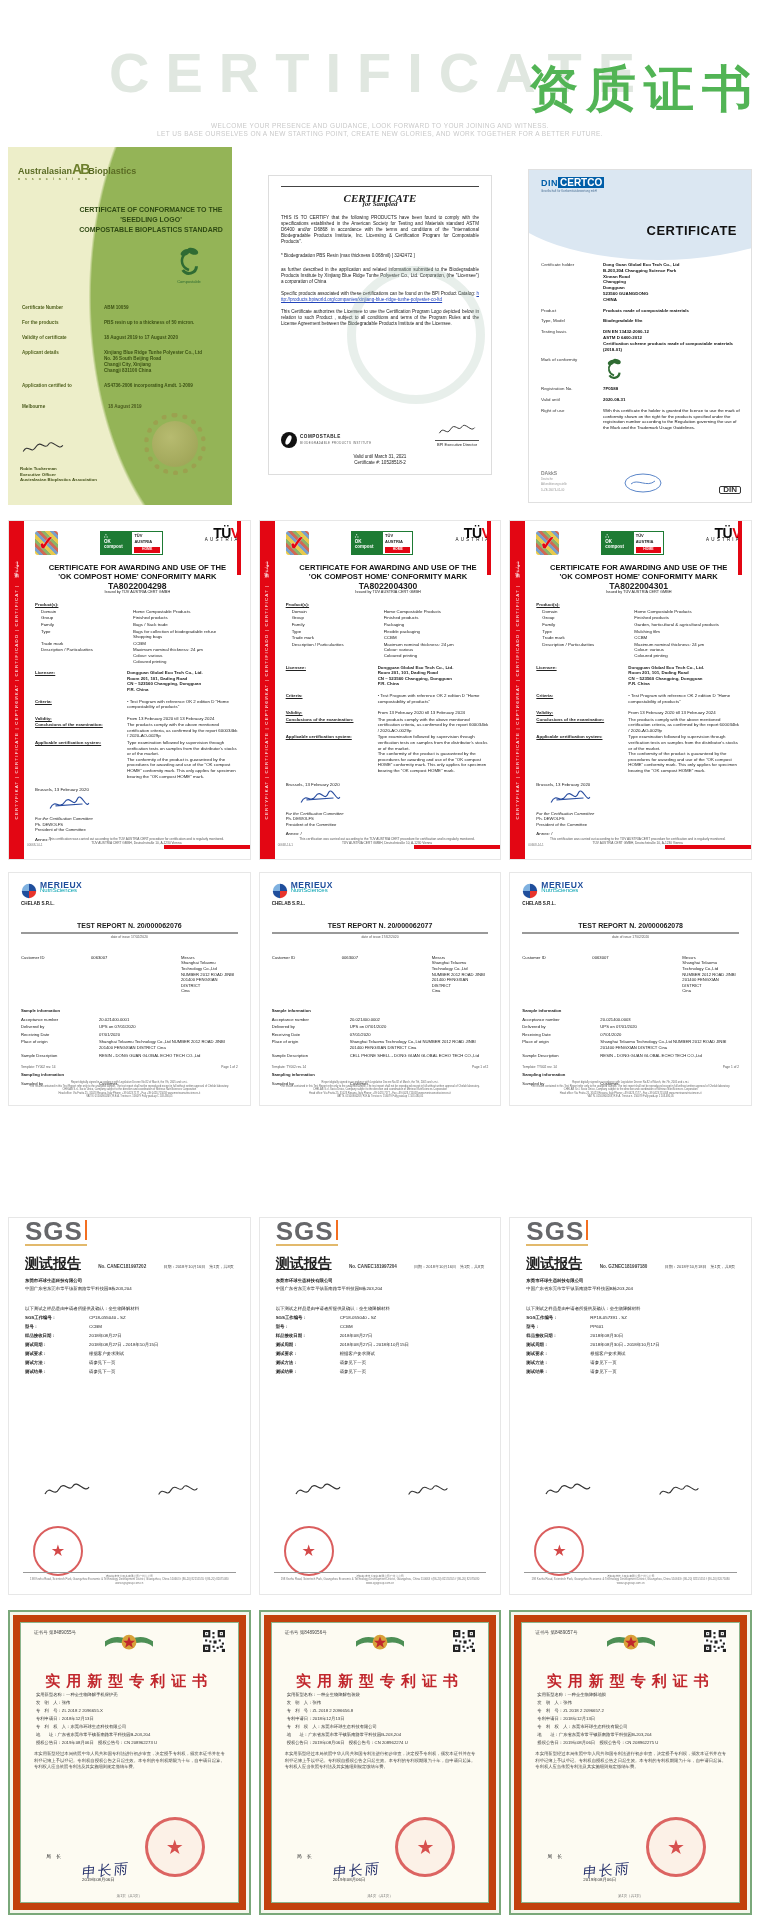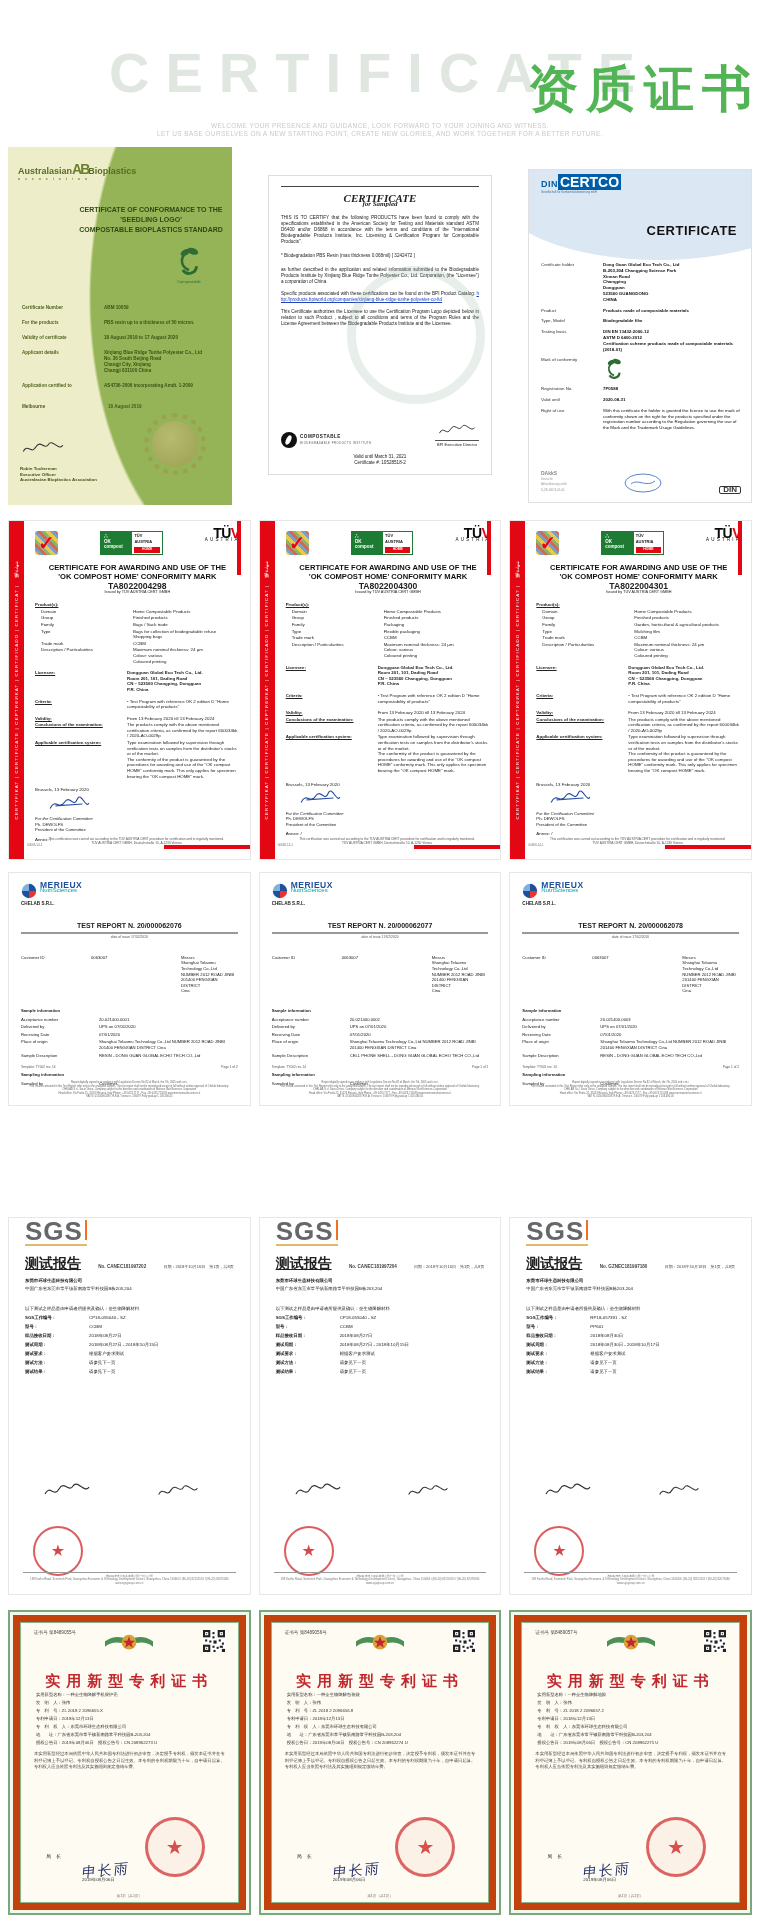--- a/index.html
+++ b/index.html
@@ -64,21 +64,21 @@
   .bpi-sig{text-align:center;}
   .bpi-sigtitle{font-size:4px;border-top:.5px solid #555;padding-top:1px;}
   .bpi-valid{position:absolute;bottom:8px;left:0;right:0;text-align:center;font-size:4.6px;line-height:6px;}
   
   .din{margin-top:22px;height:334px;background:#fff;border:1px solid #e0e0e0;position:relative;
        box-sizing:border-box;font-size:4.4px;line-height:5.8px;color:#222;overflow:hidden;}
   .din-band{position:absolute;top:-40px;left:-30px;width:320px;height:130px;border-radius:50%;
             background:#dbe7f2;}
   .din-logo{position:absolute;top:10px;left:12px;}
   .din-din{font-size:9px;font-weight:bold;color:#005ea8;letter-spacing:.5px;}
-  .din-certco{font-size:14px;font-weight:bold;color:#fff;background:#005ea8;padding:0 2px;}
+  .din-certco{font-size:10px;font-weight:bold;color:#fff;background:#005ea8;padding:0 2px;}
   .din-tag{font-size:2.8px;color:#4a6f94;margin-top:1px;}
   .din-title{position:absolute;top:58px;left:0;right:14px;text-align:right;
              font-size:13px;font-weight:bold;color:#111;letter-spacing:.5px;}
   .din-fields{position:absolute;top:92px;left:12px;right:10px;}
   .din-f{display:flex;margin-bottom:5px;}
   .din-fl{flex:0 0 62px;color:#333;}
   .din-fv{font-weight:bold;color:#111;}
   .din-foot{position:absolute;bottom:8px;left:12px;right:10px;display:flex;align-items:flex-end;justify-content:space-between;}
   .dakks{font-size:5px;font-weight:bold;color:#8a8a8a;}
   .dakks small{display:block;font-size:2.8px;font-weight:normal;color:#9a9a9a;white-space:pre-line;}

